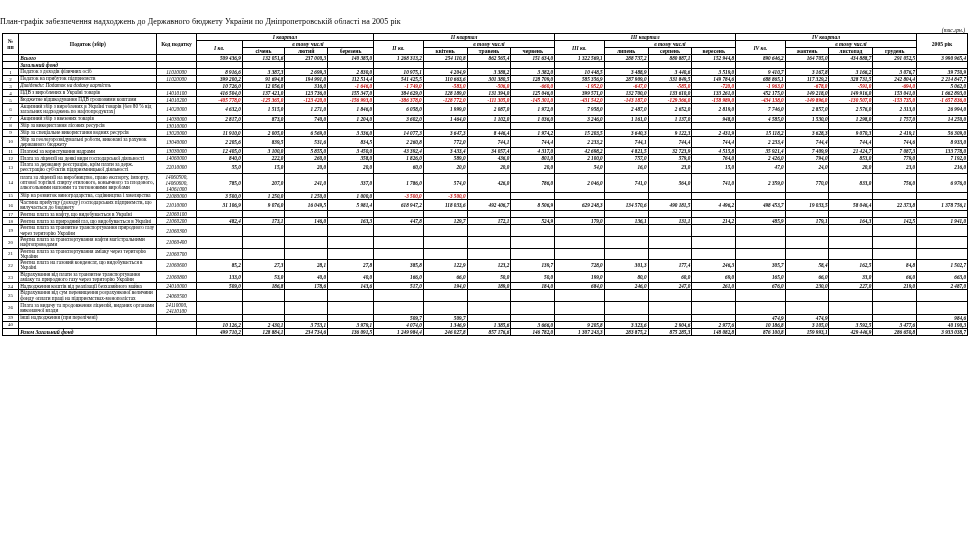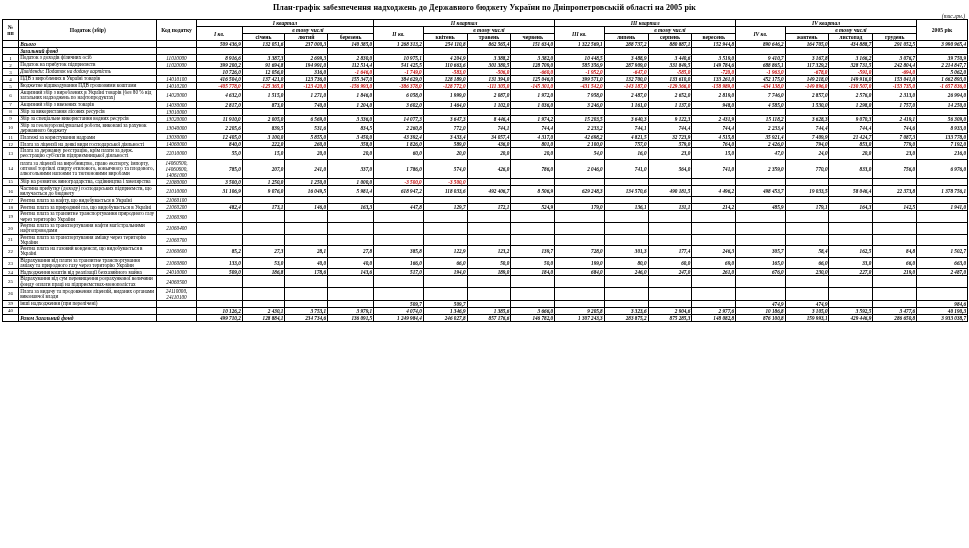--- a/index.html
+++ b/index.html
@@ -1,18 +1,18 @@
 <!DOCTYPE html>
 <html><head>
 <meta charset="utf-8">
 <style>
   html,body{margin:0;padding:0;background:#fff;}
   body{font-family:"Liberation Serif", serif; width:969px; height:548px; overflow:hidden;}
   .page{width:969px;height:548px;position:relative;}
-  .title{ text-align:center; font-size:8px; font-weight:bold; padding-top:3px; letter-spacing:.1px;}
+  .title{ text-align:left; font-size:8px; font-weight:normal; padding-top:17px; letter-spacing:.1px;}
   .unit{ text-align:right; font-size:5.5px; font-style:italic; padding-right:4px; margin-top:1px;}
   table{border-collapse:collapse; width:966px; margin-left:2px; table-layout:fixed;}
   td,th{border:1px solid #000; font-size:5.2px; padding:0 1px; vertical-align:middle; overflow:hidden;}
   th{font-weight:bold; text-align:center; font-size:5.6px;}
   .hdr-it{font-style:italic;}
   .num{text-align:right; font-weight:bold; font-style:italic; white-space:nowrap;}
   .numr{text-align:right; font-weight:bold; font-style:italic; color:#c00000; white-space:nowrap;}
   .idx{text-align:center; font-size:5px;}
   .code{text-align:center; font-style:italic; font-size:5.2px;}
   .nm{text-align:left; font-size:5.2px; line-height:1.02;}

